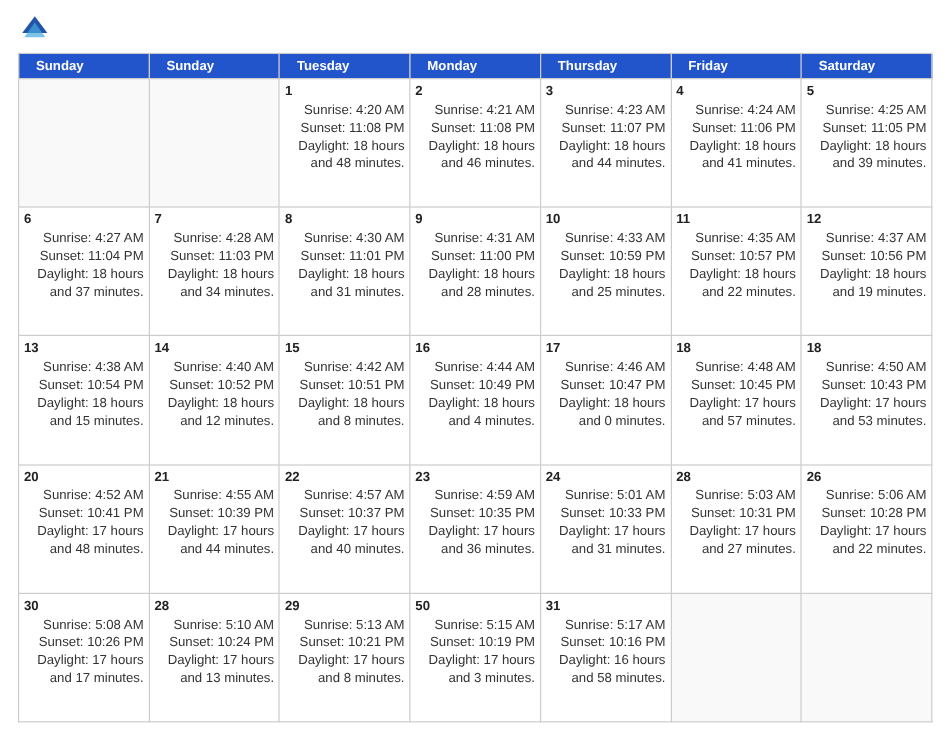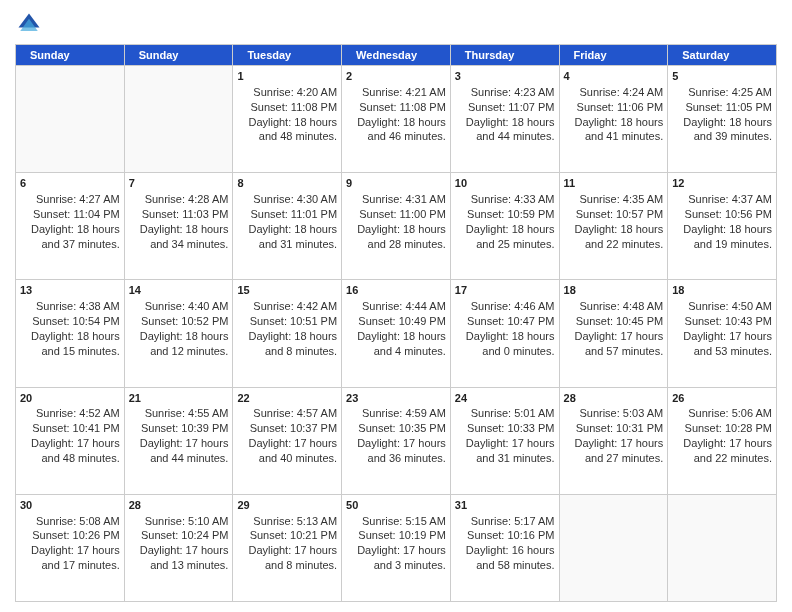--- a/index.html
+++ b/index.html
@@ -116,21 +116,21 @@
       <div class="location"></div>
     </div>
   </div>
 
   <table class="calendar">
     <thead>
       <tr>
       <th>Sunday</th>
           <th>Sunday</th>
           <th>Tuesday</th>
-          <th>Wednesday</th>
+          <th>Monday</th>
           <th>Thursday</th>
           <th>Friday</th>
           <th>Saturday</th>
         </tr>
     </thead>
     <tbody id="calendar-body">
     <tr>
           <td class="empty"></td>
           <td class="empty"></td>
           <td>

